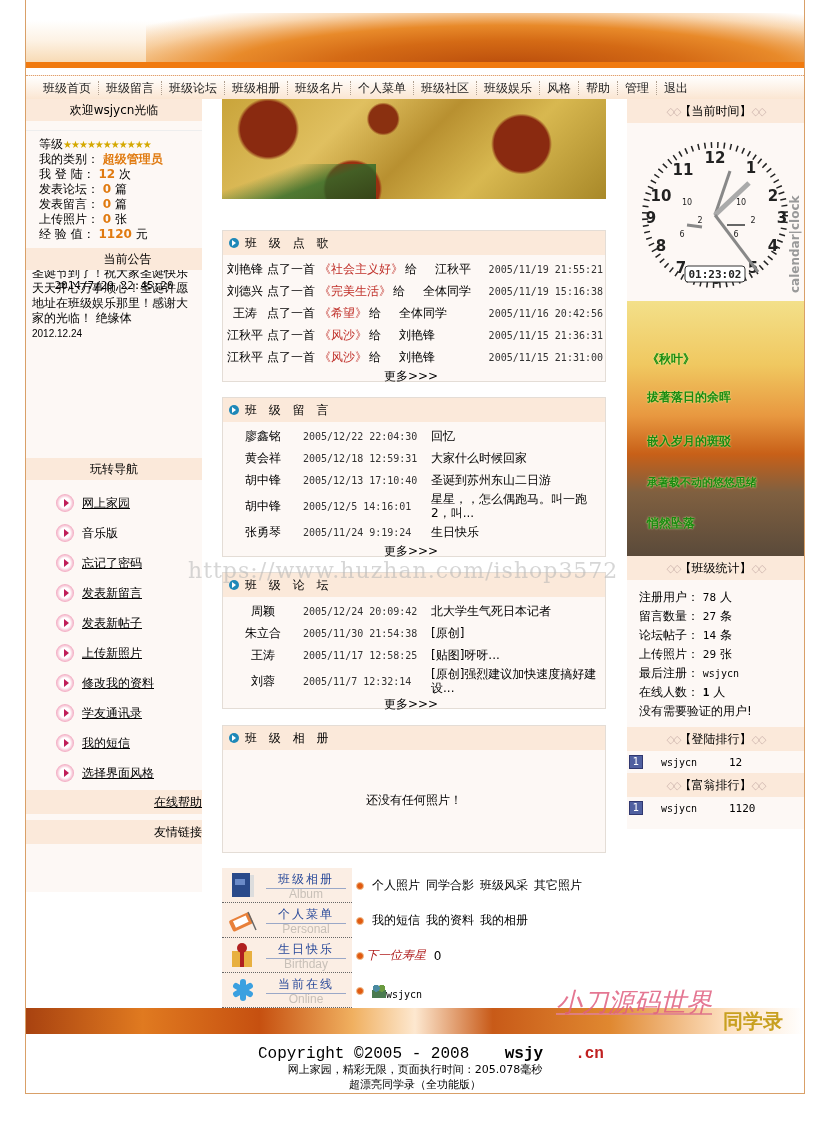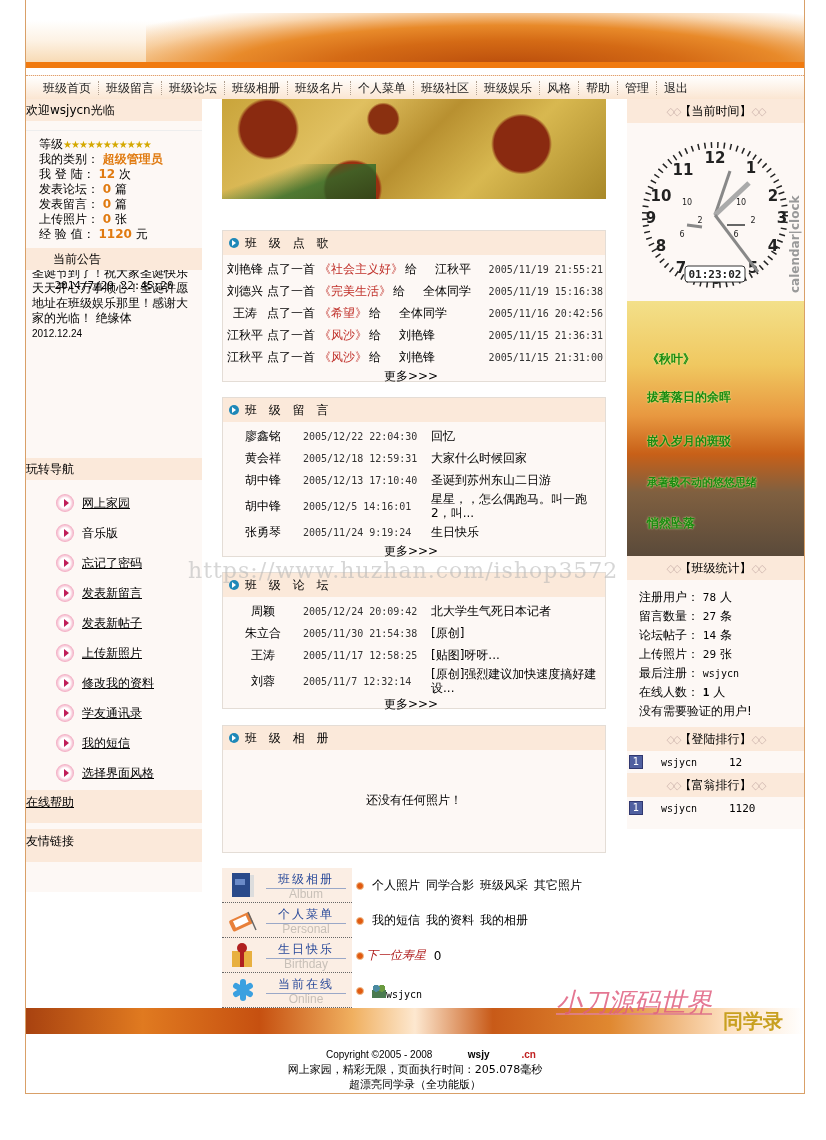--- a/index.html
+++ b/index.html
@@ -9,36 +9,36 @@
 
 .banner { position: absolute; left: 0; top: 0; width: 778px; height: 68px; background: linear-gradient(180deg, #fff 0%, #fff 30%, #fdf2e4 60%, #f6d4a8 100%); overflow: hidden; }
 .banner .trees { position: absolute; left: 120px; right: 0; bottom: 0; height: 55px; background: radial-gradient(ellipse at 55% 100%, #b74a0b 0%, #d46a15 35%, #e88a2a 55%, rgba(240,160,70,0.4) 75%, rgba(255,255,255,0) 90%); }
 .banner .bar { position: absolute; left: 0; right: 0; bottom: 0; height: 6px; background: #f07a10; }
 
 .nav { position: absolute; left: 0; top: 75px; width: 778px; height: 24px; background: linear-gradient(#fff, #fbe6d2); border-top: 1px dotted #e0a070; display: flex; align-items: center; padding-left: 10px; }
 .nav a { text-decoration: none; font-size: 12px; color: #222; padding: 0 7px; border-right: 1px dotted #b0a090; line-height: 14px; }
 .nav a:last-child { border-right: none; }
 
 .left { position: absolute; left: 0; top: 99px; width: 176px; height: 793px; background: #fdf8f5; }
-.hdr { background: #fbe9da; height: 22px; line-height: 22px; font-size: 12px; }
+.hdr { background: #fbe9da; text-align: center; height: 22px; line-height: 22px; font-size: 12px; }
 .userbox { padding: 6px 0 0 13px; line-height: 15px; font-size: 12px; }
 .userbox .stars { color: #d4a800; font-size: 10px; letter-spacing: -1px; }
 .userbox .orange { color: #e07a10; font-weight: bold; }
 .inbox { height: 24px; background: #fbeadb; text-align: center; line-height: 24px; margin-top: 4px; }
 .inbox .gray { color: #666; }
 .notice { height: 188px; padding: 4px 6px; font-size: 12px; line-height: 15px; overflow: hidden; position: relative; }
 .notice .date { font-family: Liberation Sans, sans-serif; font-size: 10px; }
 .notice .clock { position: absolute; bottom: 2px; left: 0; right: 0; text-align: center; font-family: "DejaVu Sans Mono", monospace; font-size: 11px; }
 .navlist { padding-top: 8px; }
 .navlist .item { height: 30px; display: flex; align-items: center; padding-left: 30px; }
 .navlist .bullet { width: 18px; height: 18px; border-radius: 50%; background: radial-gradient(circle, #fff 40%, #f2a8c0 70%, #fbe0ea 100%); display: inline-flex; align-items: center; justify-content: center; margin-right: 8px; }
 .navlist .bullet::after { content: ""; border-left: 5px solid #c0205a; border-top: 4px solid transparent; border-bottom: 4px solid transparent; margin-left: 2px; }
 .navlist a { font-size: 12px; color: #000; }
 .navlist .plain { text-decoration: none; }
-.linkbar { height: 33px; background: #fbe9da; text-align: left; line-height: 24px; margin-top: 6px; }
+.linkbar { height: 24px; background: #fbe9da; text-align: right; line-height: 24px; margin-top: 6px; }
 
 .photo { position: absolute; left: 196px; top: 99px; width: 384px; height: 100px; background:
   radial-gradient(circle at 12% 30%, #8a2a10 0 8%, transparent 9%),
   radial-gradient(circle at 78% 45%, #8a2a10 0 9%, transparent 10%),
   radial-gradient(circle at 34% 90%, #9a3010 0 10%, transparent 11%),
   radial-gradient(circle at 42% 20%, #8a3010 0 6%, transparent 7%),
   linear-gradient(135deg, #c9a43a 0%, #e0c060 30%, #b89030 50%, #d8b850 70%, #a88828 100%); }
 .photo::after { content: ""; position: absolute; left: 0; bottom: 0; width: 40%; height: 35%; background: linear-gradient(160deg, transparent 30%, #2e6a2a 60%, #1e4a1a 100%); opacity: .8; }
 .box { position: absolute; left: 196px; width: 384px; border: 1px solid #e4ddd6; background: #fdf8f5; }
 .box .bhdr { height: 24px; background: #fbe9da; line-height: 24px; padding-left: 6px; display: flex; align-items: center; letter-spacing: 4px; }
@@ -77,21 +77,21 @@
 .stats .mono { font-family: "DejaVu Sans Mono", monospace; font-size: 11px; }
 .rank { display: flex; align-items: center; height: 22px; padding-left: 2px; }
 .rank .num { width: 14px; height: 14px; background: #5060a0; border: 1px solid #303870; color: #fff; font-size: 10px; text-align: center; line-height: 12px; }
 .rank .name { width: 80px; padding-left: 18px; font-family: "DejaVu Sans Mono", monospace; font-size: 10px; }
 .rank .val { font-family: "DejaVu Sans Mono", monospace; font-size: 11px; padding-left: 6px; }
 
 .footer-banner { position: absolute; left: 0; top: 1008px; width: 778px; height: 26px; background: linear-gradient(90deg, #a84210 0%, #e07a20 15%, #c65010 30%, #f0b060 42%, #fde8d0 50%, #c85a18 60%, #e08830 75%, #fde0c0 90%, #fff 100%); }
 .brand { position: absolute; left: 530px; top: 985px; font-family: "DejaVu Serif", serif; font-size: 26px; color: #e06080; font-style: italic; text-decoration: underline; text-decoration-color: #e08090; opacity: .85; }
 .brand2 { position: absolute; left: 697px; top: 1008px; font-size: 20px; color: #c8a020; font-weight: bold; }
 .copyright { position: absolute; left: 0; width: 778px; top: 1047px; text-align: center; line-height: 15px; font-size: 11px; }
-.copyright .mono { font-family: Liberation Sans, sans-serif; font-size: 10px; margin-left: 32px; }
+.copyright .mono { font-family: Liberation Mono, monospace; font-size: 16px; margin-left: 32px; }
 .copyright .cn { color: #c02020; }
 .watermark { position: absolute; left: 188px; top: 558px; font-family: "DejaVu Serif", serif; font-size: 22px; color: rgba(180,180,180,0.55); letter-spacing: 1px; pointer-events: none; }
 </style>
 </head>
 <body>
 
 <div class="page">
 
   <div class="banner">
     <div class="trees"></div>

